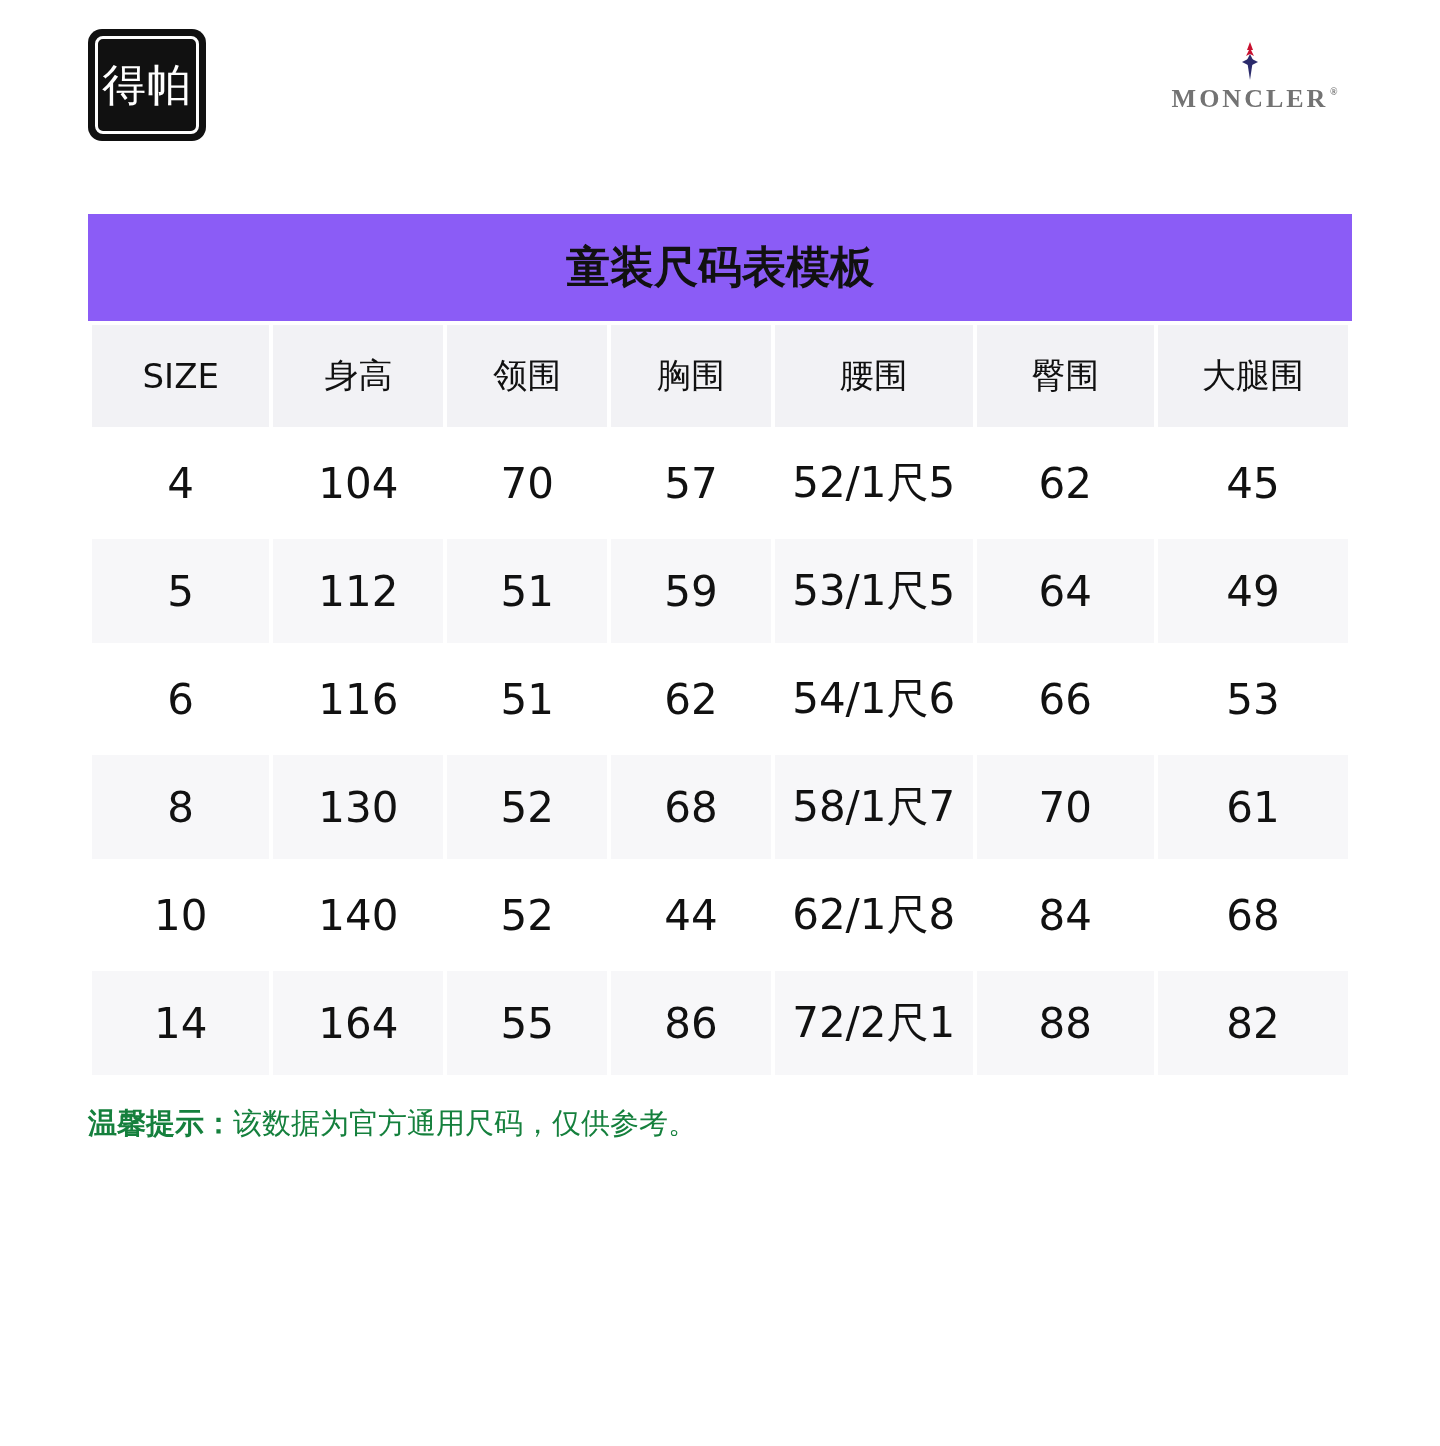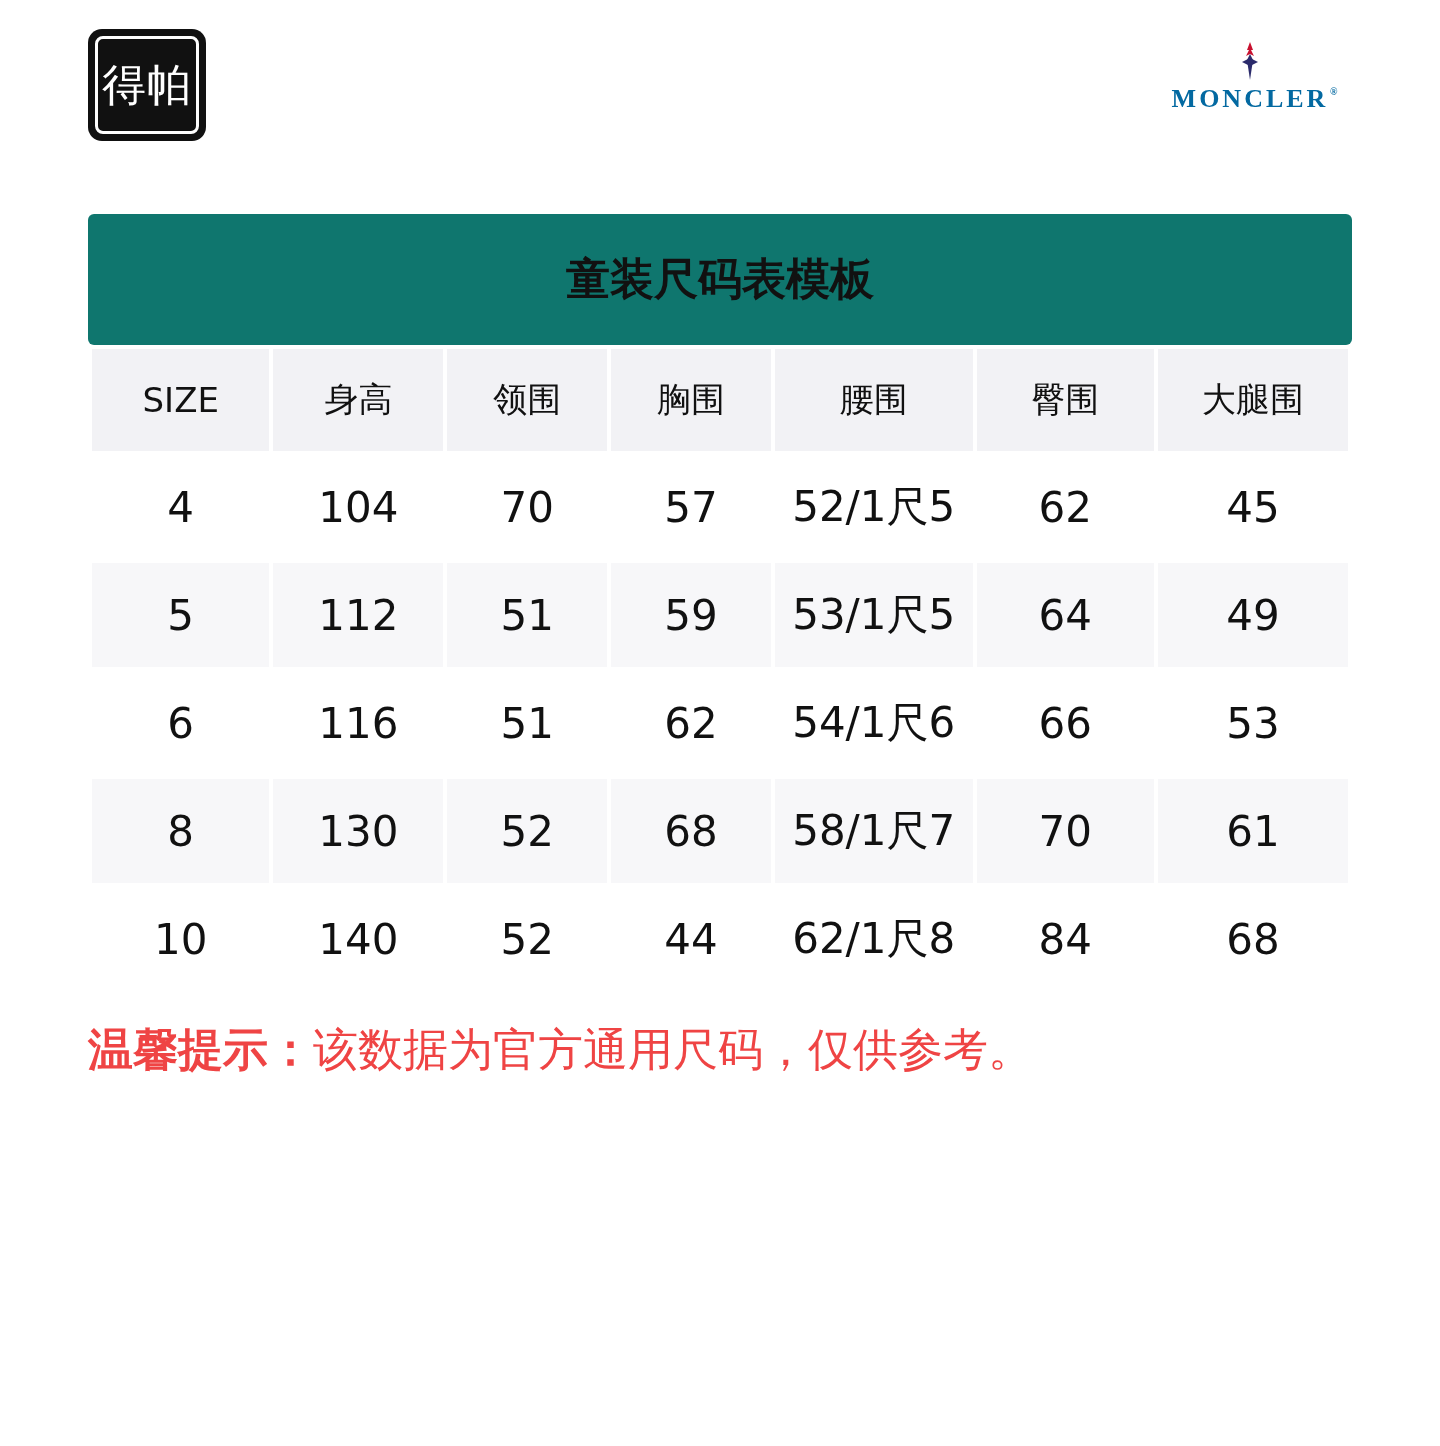--- a/index.html
+++ b/index.html
@@ -71,21 +71,21 @@
     height: 48px;
     display: flex;
     align-items: flex-end;
     justify-content: center;
   }
   .logo-text {
     font-size: 26px;
     letter-spacing: 3px;
     font-weight: bold;
     font-family: "Liberation Serif", serif;
-    color: #0369a1;
+    color: #737373;
     position: relative;
     display: inline-block;
   }
   .logo-reg {
     font-size: 10px;
     vertical-align: super;
     position: absolute;
     right: -12px;
     top: 2px;
   }
@@ -94,27 +94,26 @@
   .table-wrap {
     margin: 74px 88px 0 88px;
     width: 1264px;
   }
   table.size-table {
     border-collapse: collapse;
     width: 100%;
     table-layout: fixed;
   }
   table.size-table caption {
-    background: #0f766e;
+    background: #8b5cf6;
     font-size: 44px;
     font-weight: bold;
-    padding: 36px 0;
-    color: #111111;
-    font-family: "DejaVu Sans", sans-serif;
-    border-radius: 6px;
+    padding: 24px 0;
+    color: #111111;
+    font-family: "DejaVu Sans", sans-serif;
   }
   table.size-table th {
     background: #f2f2f5;
     font-size: 34px;
     font-weight: normal;
     padding: 28px 0;
     text-align: center;
     color: #111111;
     font-family: "DejaVu Sans", sans-serif;
     border: 4px solid #ffffff;
@@ -134,23 +133,23 @@
   col.c-1 { width: 13.8%; }
   col.c-2 { width: 13.0%; }
   col.c-3 { width: 13.0%; }
   col.c-4 { width: 16.0%; }
   col.c-5 { width: 14.4%; }
   col.c-6 { width: 15.4%; }
 
   
   .note {
     margin: 26px 88px 0 88px;
-    font-size: 45px;
-    font-family: "DejaVu Sans", sans-serif;
-    color: #ef4444;
+    font-size: 29px;
+    font-family: "DejaVu Sans", sans-serif;
+    color: #15803d;
     line-height: 1.3;
   }
   .note b { font-weight: bold; }
 </style>
 </head>
 <body>
 
 <div class="header">
   <div class="brand-badge">
     <div class="brand-badge-inner">得帕</div>
@@ -232,19 +231,28 @@
       </tr>
       <tr>
         <td>10</td>
         <td>140</td>
         <td>52</td>
         <td>44</td>
         <td>62/1尺8</td>
         <td>84</td>
         <td>68</td>
       </tr>
+      <tr>
+        <td>14</td>
+        <td>164</td>
+        <td>55</td>
+        <td>86</td>
+        <td>72/2尺1</td>
+        <td>88</td>
+        <td>82</td>
+      </tr>
     </tbody>
   </table>
 </div>
 
 <div class="note">
   <b>温馨提示：</b><span>该数据为官方通用尺码，仅供参考。</span>
 </div>
 
 </body></html>

